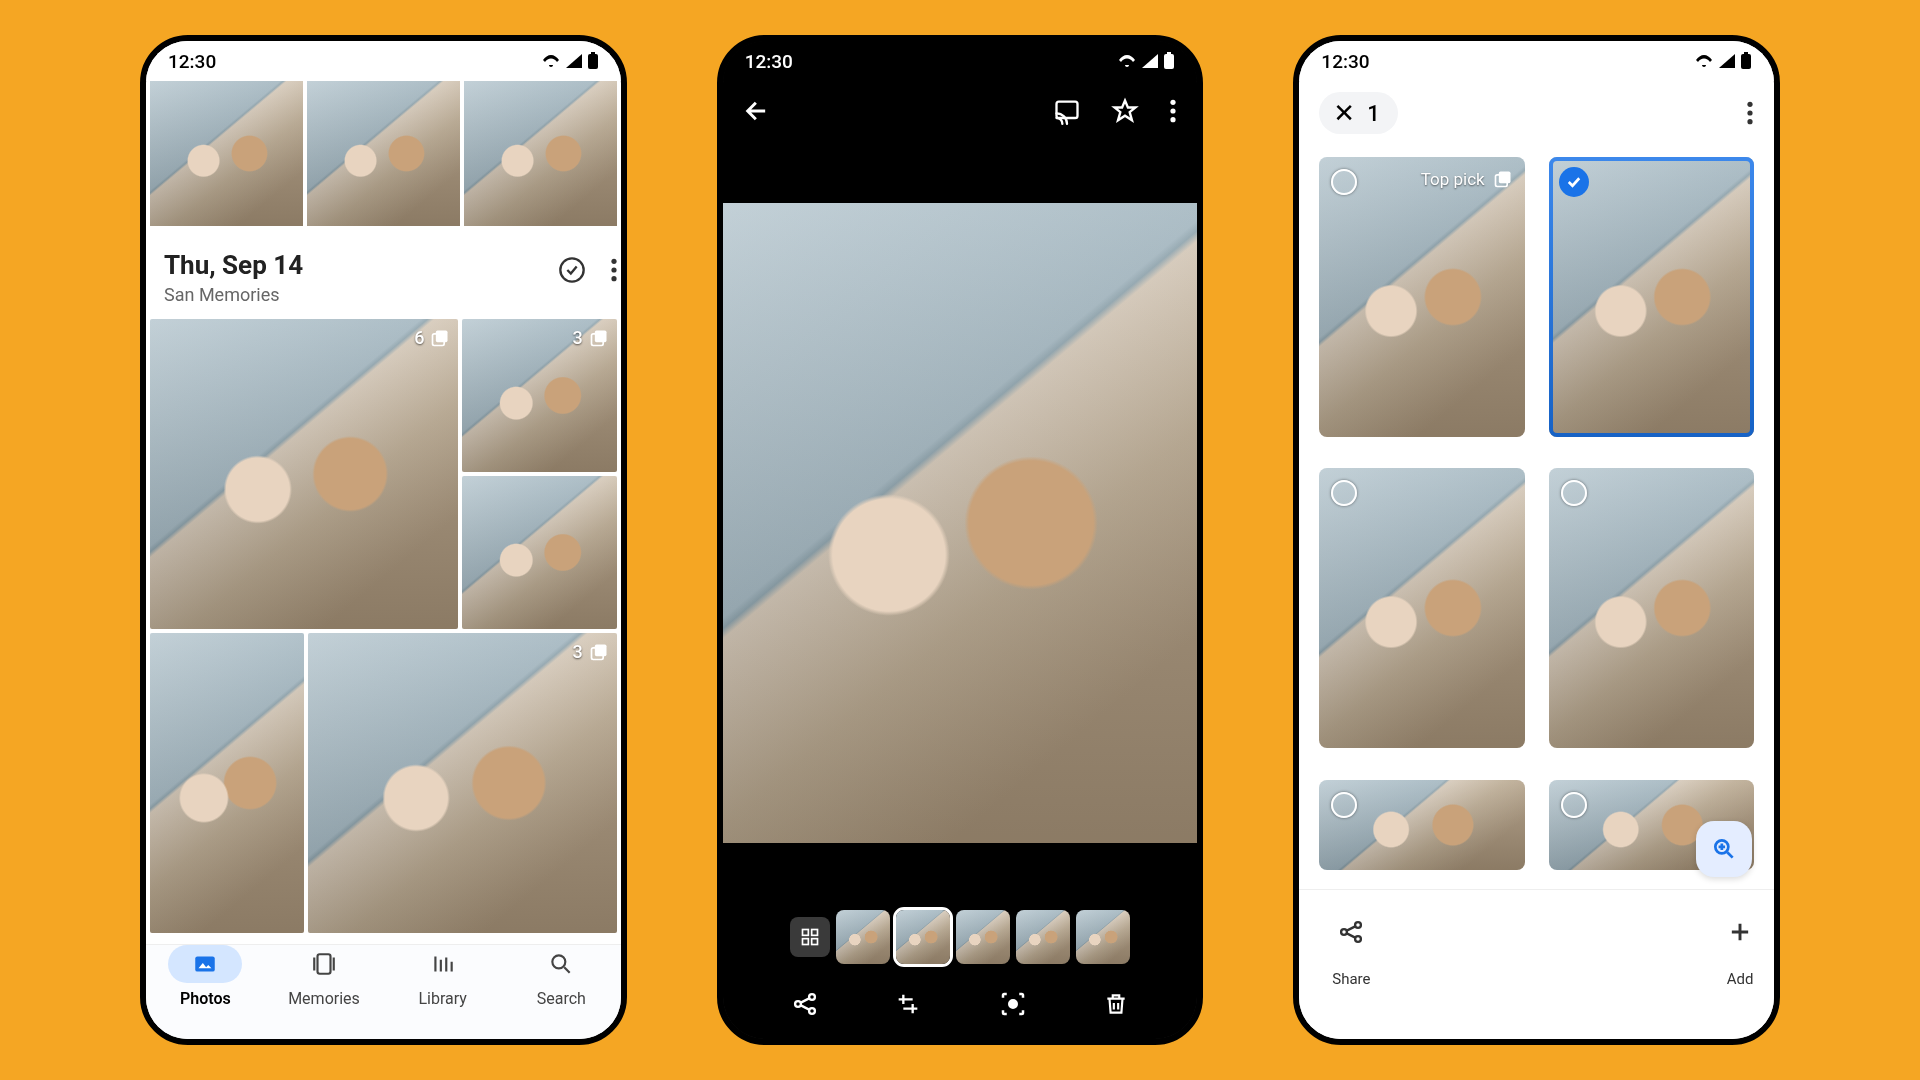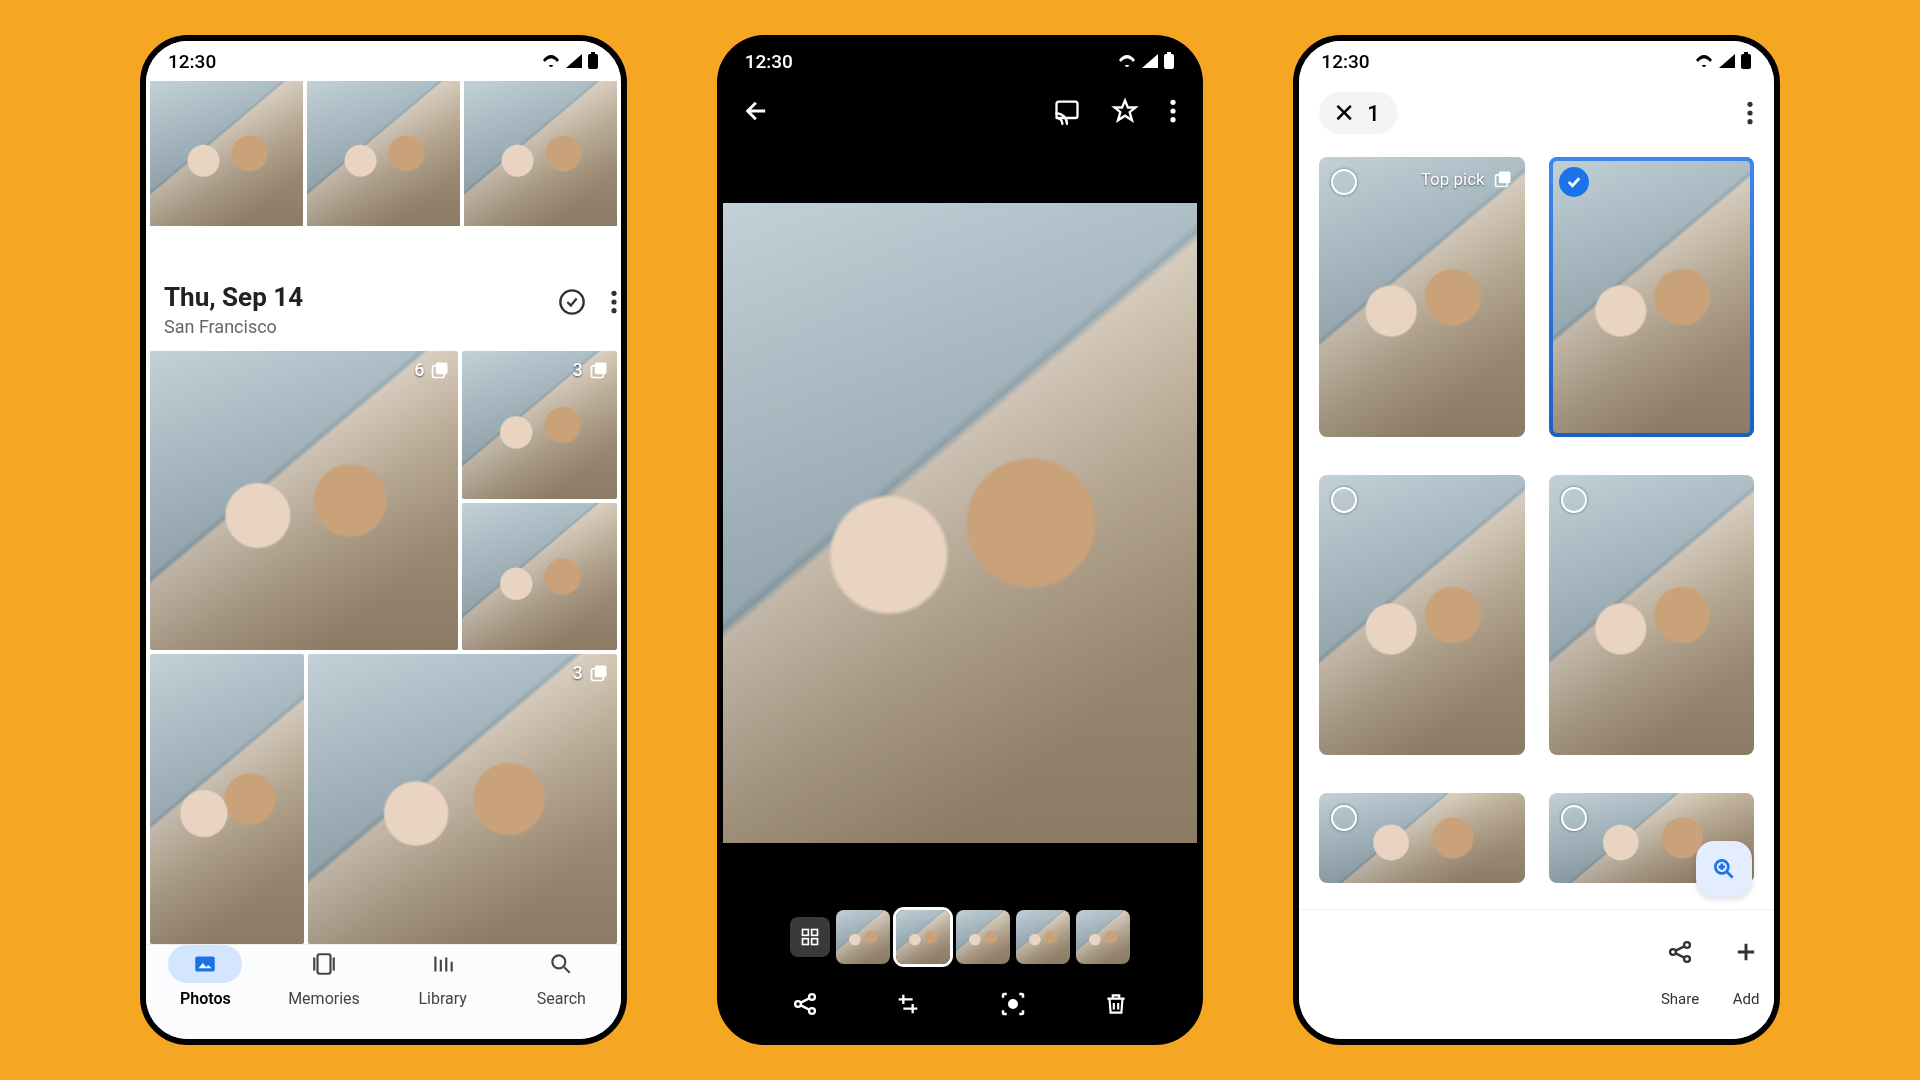--- a/index.html
+++ b/index.html
@@ -59,21 +59,21 @@
       radial-gradient(circle at 35% 55%,#e8d4c0 12%,transparent 13%),
       radial-gradient(circle at 65% 50%,#c9a27a 14%,transparent 15%),
       linear-gradient(180deg,rgba(255,255,255,.15),rgba(0,0,0,.15));
   }
 
   
   .p1-top-row { display:flex; gap:4px; padding:0 4px; }
   .p1-top-row .ph { flex:1; height:145px; }
   .p1-header{
     padding:24px 3px 14px 18px;
-    display:flex; align-items:flex-start; justify-content:space-between;margin-top:32px;
+    display:flex; align-items:flex-start; justify-content:space-between;
   }
   .p1-header .date{ font-size:26px; font-weight:700; color:#222;}
   .p1-header .loc{ font-size:18px; color:#666; margin-top:4px;}
   .p1-header .right{ display:flex; align-items:center; gap:24px; margin-top:6px;}
   .p1-grid{ flex:1; padding:0 4px; display:flex; flex-direction:column; gap:4px; overflow:hidden;}
   .row{ display:flex; gap:4px;}
   .row .cell{ position:relative;}
   .cell.big{ flex:2;} .cell.sm{ flex:1;}
   .cell .ph{ width:100%; height:100%; border-radius:2px;}
   .badge{
@@ -123,22 +123,22 @@
   .top-pick{
     position:absolute; top:12px; right:12px; color:#fff; font-size:17px;
     display:flex;align-items:center;gap:8px; text-shadow:0 1px 2px rgba(0,0,0,.6);
   }
   .zoom-fab{
     position:absolute; right:22px; bottom:12px; width:56px;height:56px;border-radius:18px;
     background:#e4edff; display:flex;align-items:center;justify-content:center;
     box-shadow:0 2px 6px rgba(0,0,0,.15);
   }
   .p3-actions{
-    height:130px; background:#fff; display:flex; align-items:flex-start; justify-content:flex-end;
-    padding:14px 8px 0 6px; border-top:1px solid #eee;
+    height:150px; background:#fff; display:flex; align-items:flex-start; justify-content:space-between;
+    padding:14px 14px 0 6px; border-top:1px solid #eee;
   }
   .p3-act{ display:flex;flex-direction:column;align-items:center;gap:10px;font-size:16px;color:#333; width:92px;}
   .p3-act .circ{ width:56px;height:56px;border-radius:50%;display:flex;align-items:center;justify-content:center;}
   .p3-act.highlight .circ{ background:#1a73e8;}
   .p3-act .lbl{text-align:center; line-height:1.2; font-size:15px;}
 
   svg{display:block;}
 </style>
 </head>
 <body>
@@ -163,21 +163,21 @@
 
   <div class="p1-top-row">
     <div class="ph"></div>
     <div class="ph"></div>
     <div class="ph"></div>
   </div>
 
   <div class="p1-header">
     <div>
       <div class="date">Thu, Sep 14</div>
-      <div class="loc">San Francisco</div>
+      <div class="loc">San Memories</div>
     </div>
     <div class="right">
       <span>
         <svg width="28" height="28" viewBox="0 0 24 24" fill="none" stroke="#333" stroke-width="2">
               <circle cx="12" cy="12" r="10"></circle>
               <path d="M8 12l3 3 5-6"></path>
             </svg>
       </span>
       <span>
         <svg width="8" height="26" viewBox="0 0 6 24">

